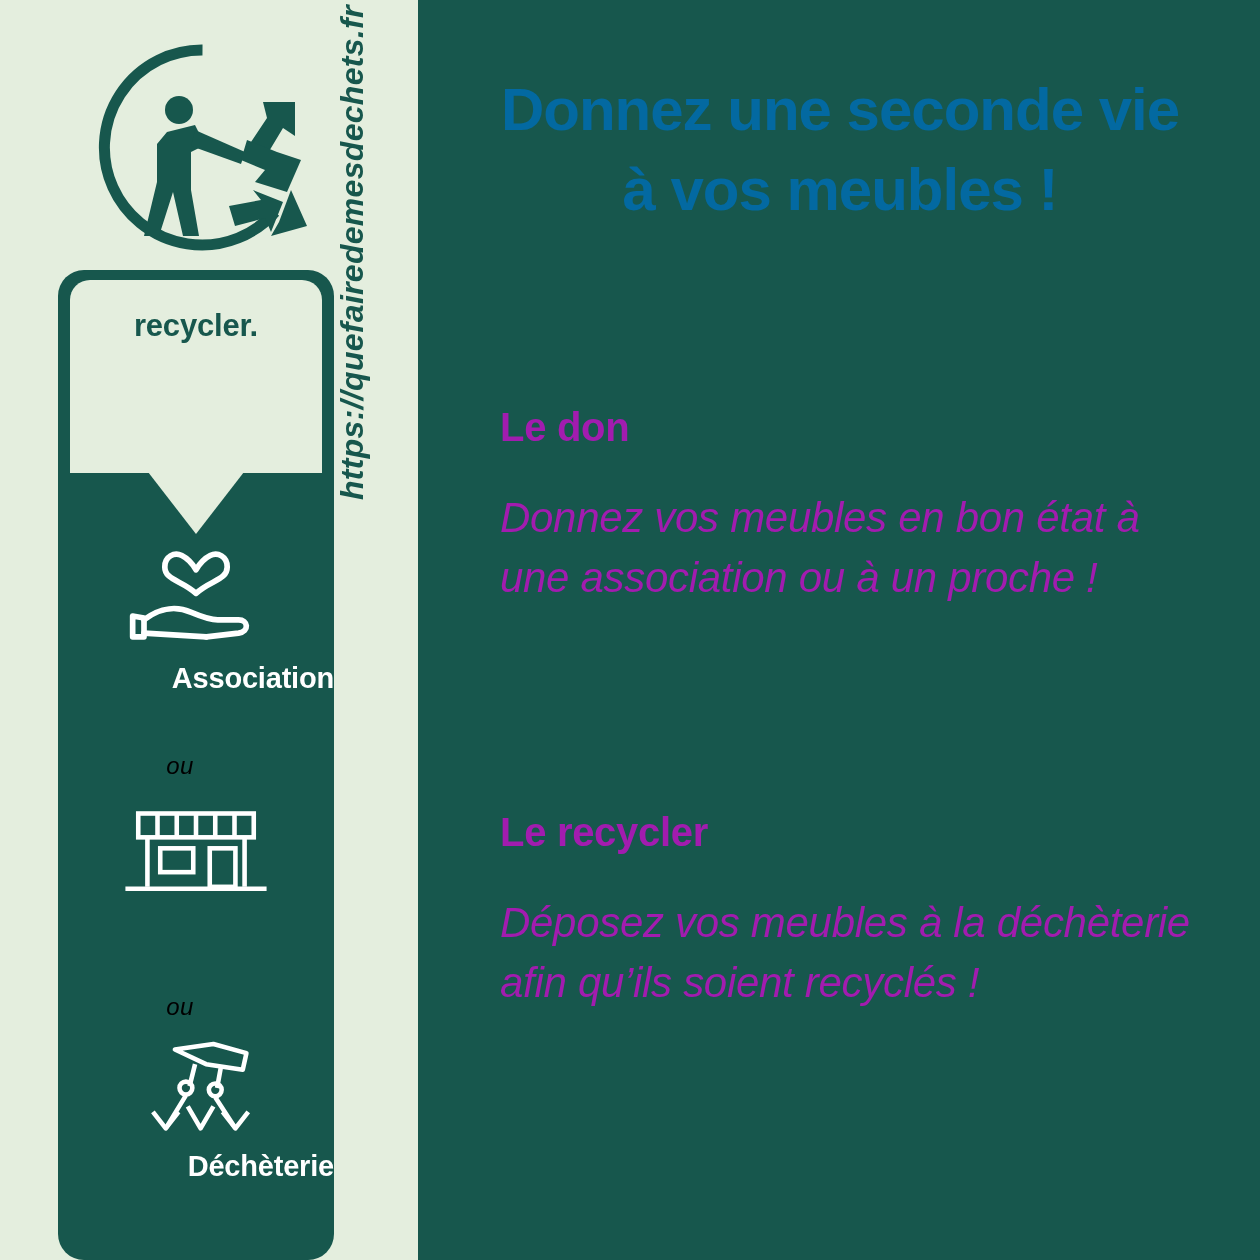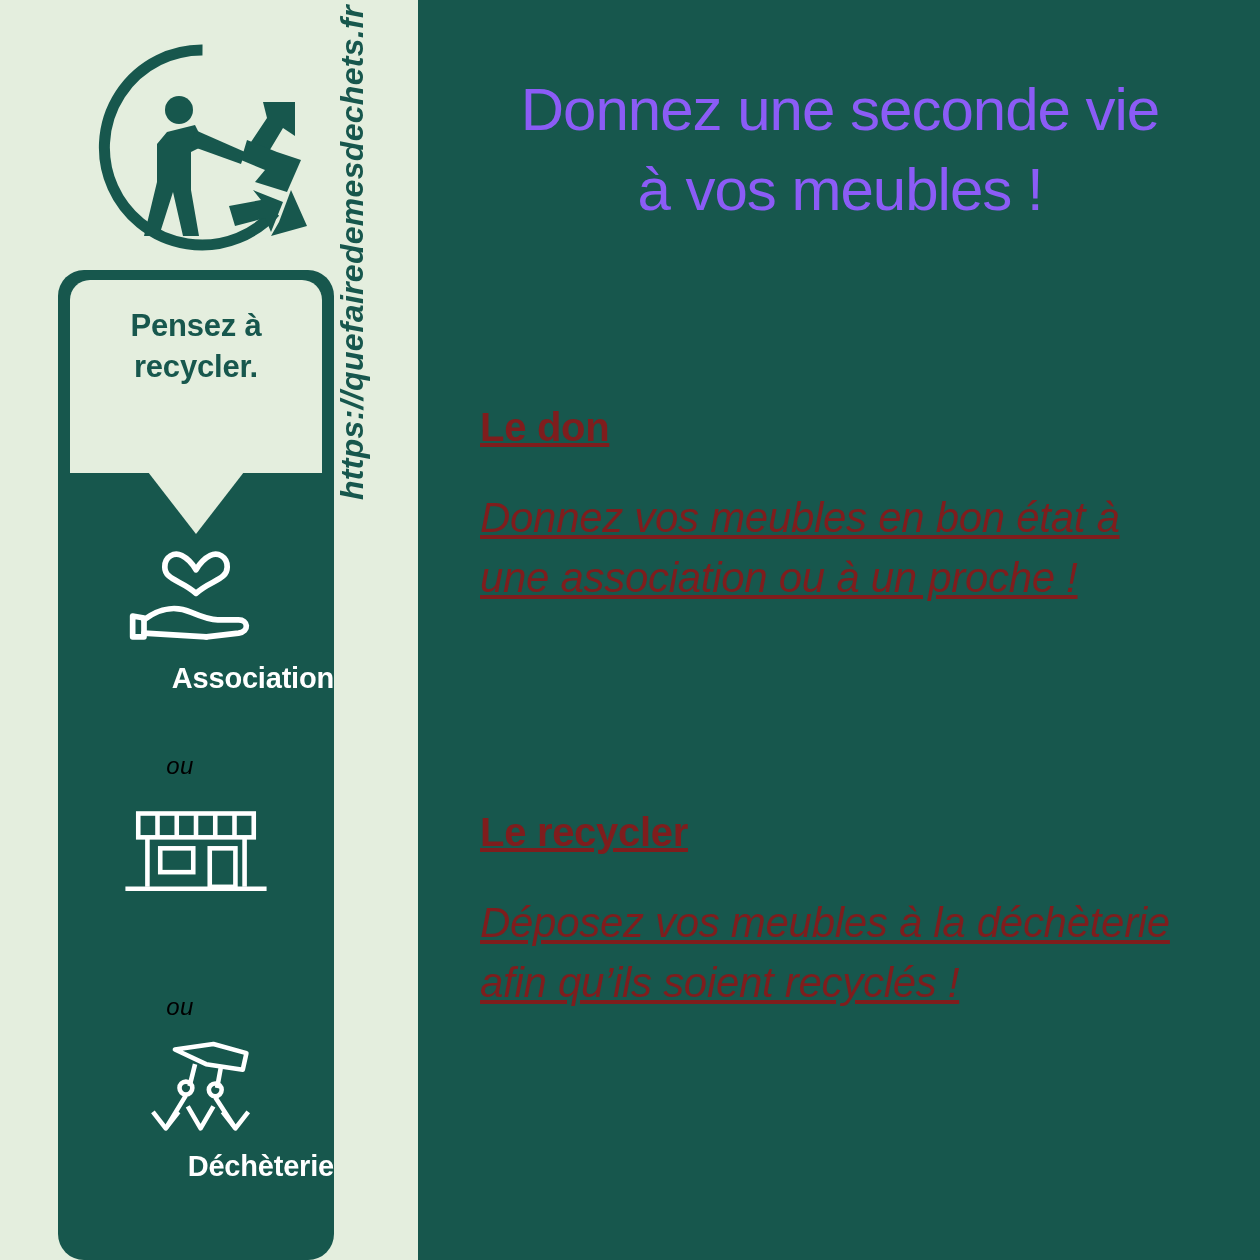--- a/index.html
+++ b/index.html
@@ -144,33 +144,32 @@
     white-space: nowrap;
   }
 
   
   .headline {
     position: absolute;
     left: 440px;
     top: 70px;
     width: 800px;
     text-align: center;
-    color: #8b5cf6;
-    font-weight: normal;
+    color: #0369a1;
+    font-weight: bold;
     font-size: 60px;
     line-height: 1.33;
     letter-spacing: -1px;
   }
 
   .section {
     position: absolute;
-    left: 480px;
+    left: 500px;
     width: 720px;
-    color: #7f1d1d;
-    text-decoration: underline;
+    color: #a21caf;
   }
   .section-title {
     font-size: 40px;
     font-weight: bold;
     letter-spacing: -0.3px;
   }
   .section-body {
     font-size: 42px;
     font-style: italic;
     line-height: 1.42;
@@ -204,21 +203,20 @@
       <path d="M158 150 L188 162 L176 192 L170 178 L140 186 L134 166 L166 160 Z" fill="#17574d"></path>
       <path d="M196 150 L212 186 L176 196 L184 182 Z" fill="#17574d"></path>
     </svg>
   </div>
 
   <div class="green-card"></div>
 
   <div class="bubble"></div>
   <div class="bubble-tail"></div>
   <div class="bubble-text">
-    <div>Pensez à</div>
     <div>recycler.</div>
   </div>
 
   <div class="step" id="step-association">
     <div class="step-icon">
       <svg viewBox="0 0 170 110" width="170" height="104" aria-hidden="true">
         <path d="M85 48 C70 34 52 34 52 20 C52 9 62 4 70 8 C76 11 82 18 85 23 C88 18 94 11 100 8 C108 4 118 9 118 20 C118 34 100 34 85 48 Z" fill="none" stroke="#ffffff" stroke-width="6" stroke-linejoin="round"></path>
         <path d="M18 72 L18 94 L30 94 L30 74 Z" fill="none" stroke="#ffffff" stroke-width="6" stroke-linejoin="round"></path>
         <path d="M30 76 C48 62 66 62 80 68 C92 73 100 76 108 76 L130 76 C140 76 142 88 130 90 L96 94" fill="none" stroke="#ffffff" stroke-width="6" stroke-linejoin="round" stroke-linecap="round"></path>
         <path d="M30 90 L96 94" fill="none" stroke="#ffffff" stroke-width="6" stroke-linecap="round"></path>

